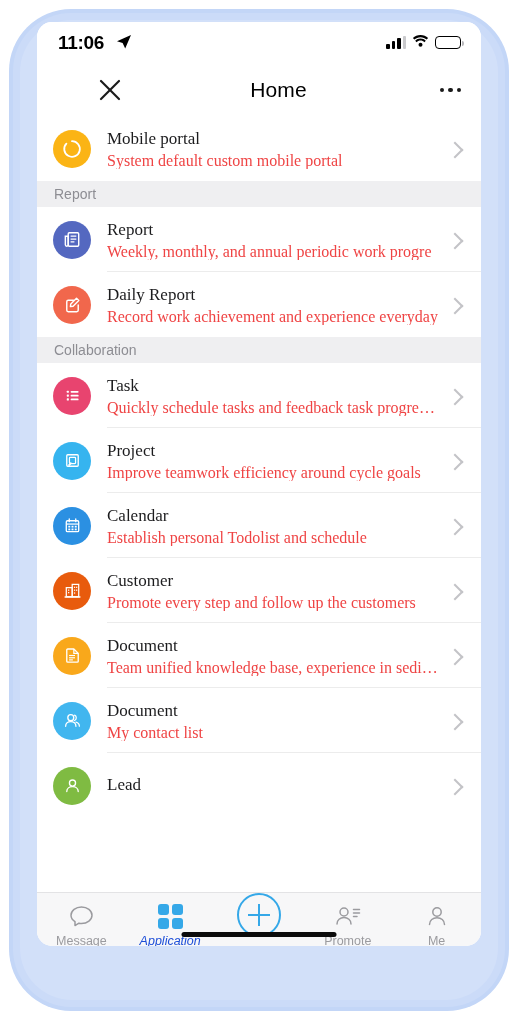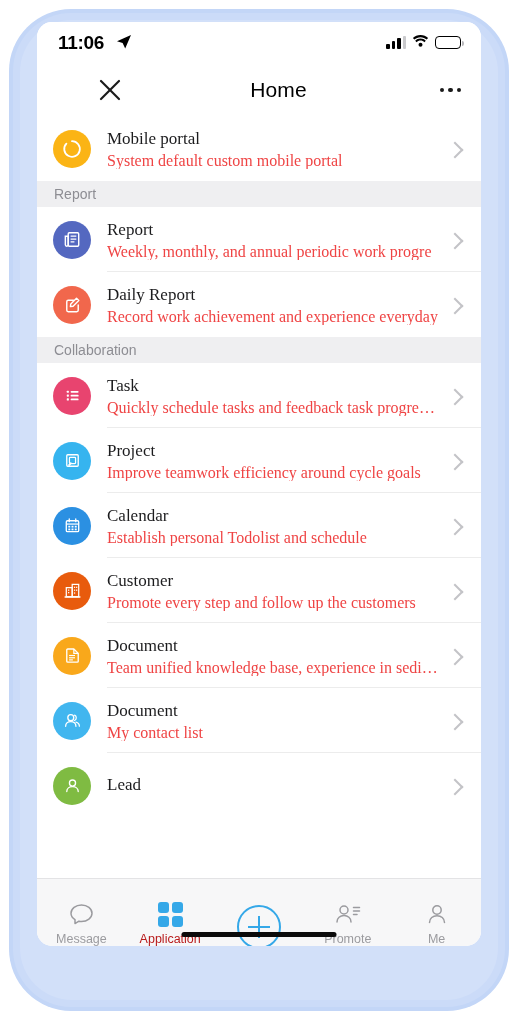--- a/index.html
+++ b/index.html
@@ -236,42 +236,42 @@
     border-right: 2px solid #c3c3c7;
     transform: rotate(45deg);
   }
 
   
   .tab-bar {
     position: absolute;
     left: 0;
     right: 0;
     bottom: 0;
-    height: 68px;
+    height: 54px;
     background: #f7f7f8;
     border-top: 1px solid #e3e3e5;
     display: flex;
-    align-items: flex-end;
+    align-items: flex-start;
     padding-top: 9px;
     box-sizing: border-box;
     z-index: 10;
   }
   .tab {
     flex: 1;
     display: flex;
     flex-direction: column;
     align-items: center;
     gap: 4px;
     cursor: pointer;
   }
   .tab-label {
     font-size: 12.5px;
     color: #9b9b9f;
   }
-  .tab.active .tab-label { color: #b91c1c; }
+  .tab.active .tab-label { color: #1d4ed8; font-style: italic; }
   .tab-icon { height: 28px; display: flex; align-items: center; justify-content: center; }
   .grid-icon {
     display: grid;
     grid-template-columns: 11px 11px;
     grid-template-rows: 11px 11px;
     gap: 3px;
   }
   .grid-icon i { background: #35a8e8; border-radius: 3px; display: block; }
   .plus-btn {
     width: 40px;

